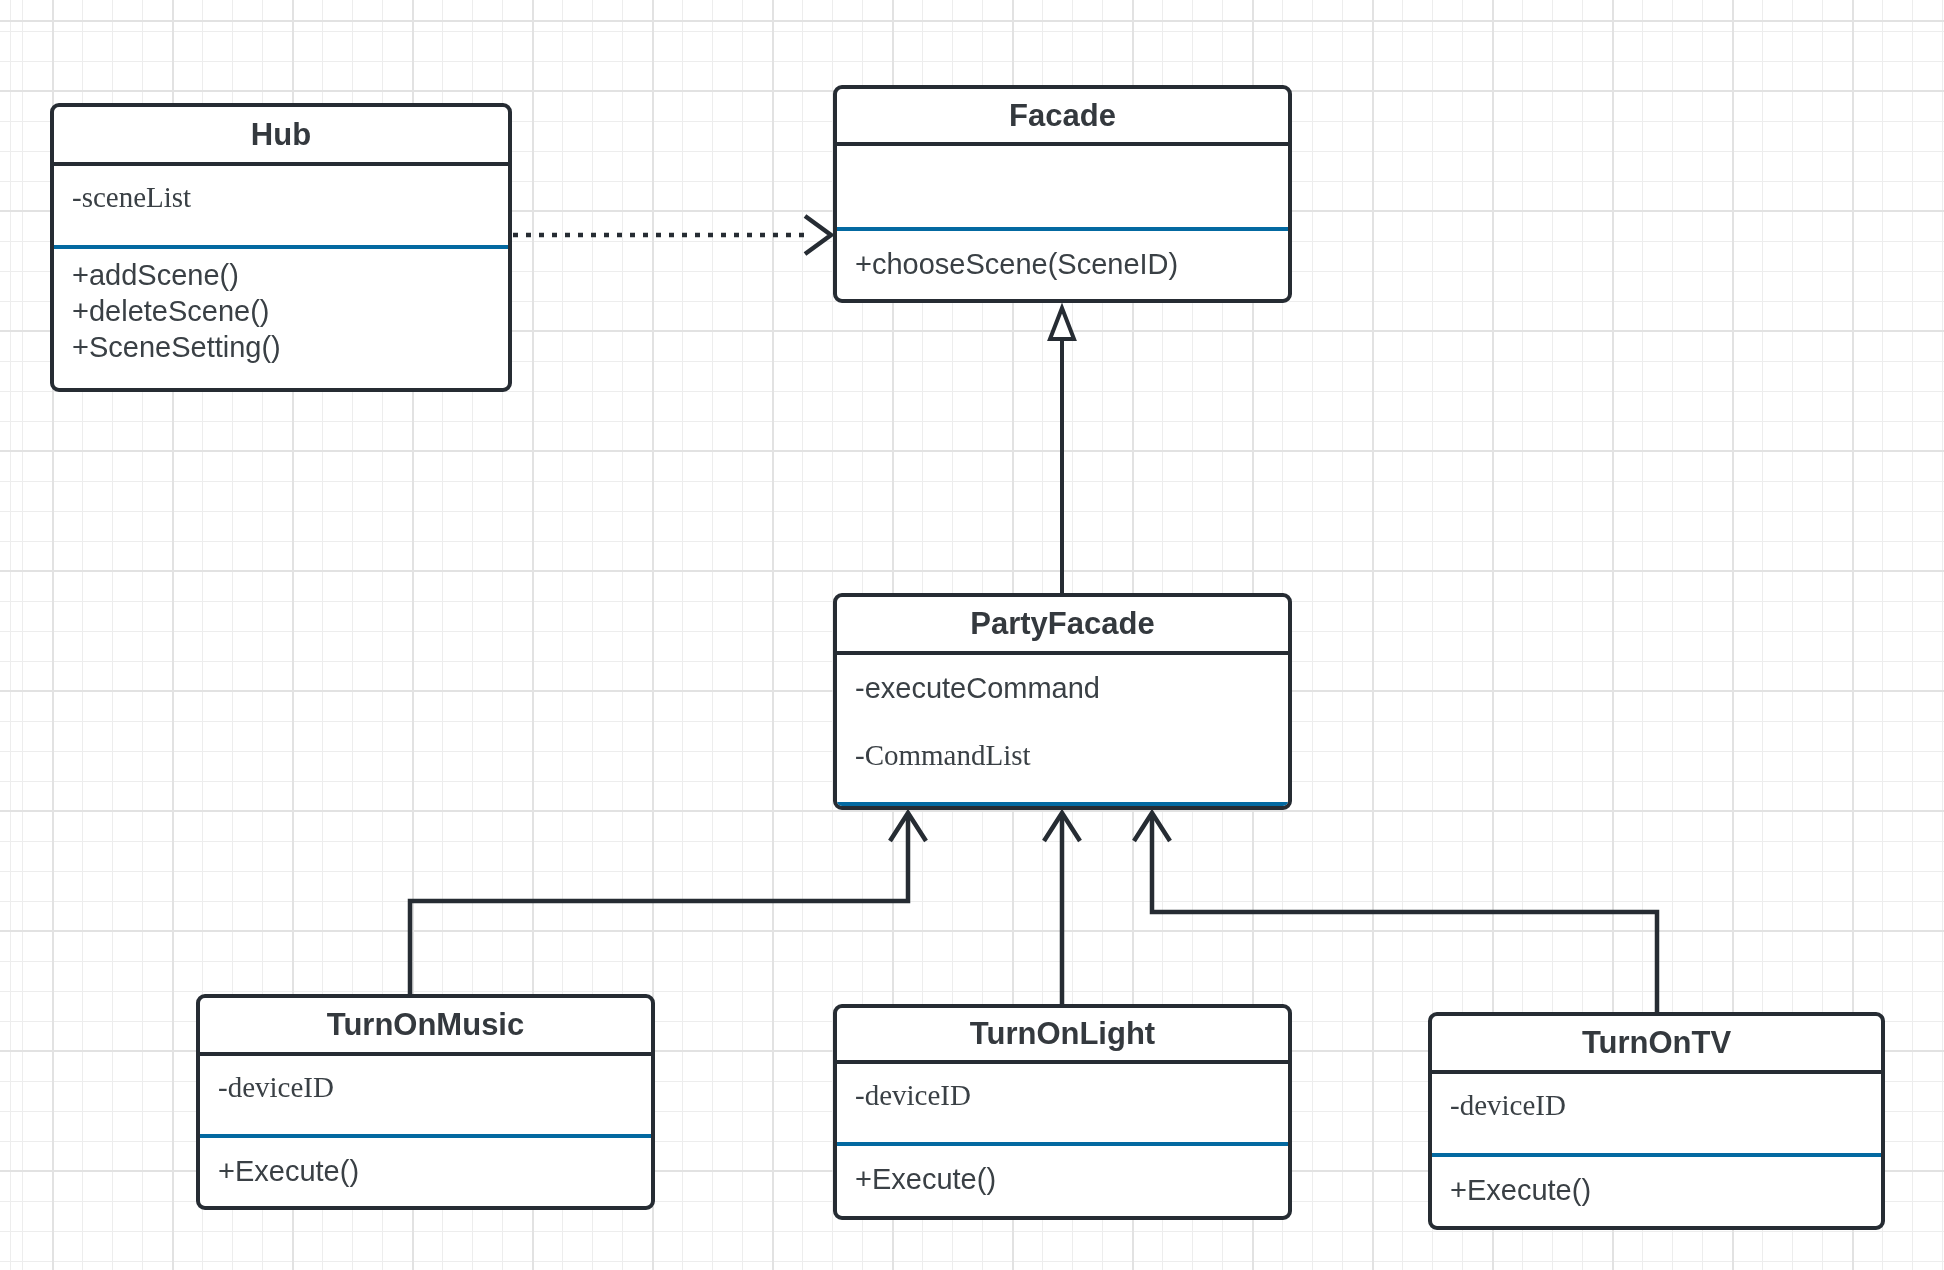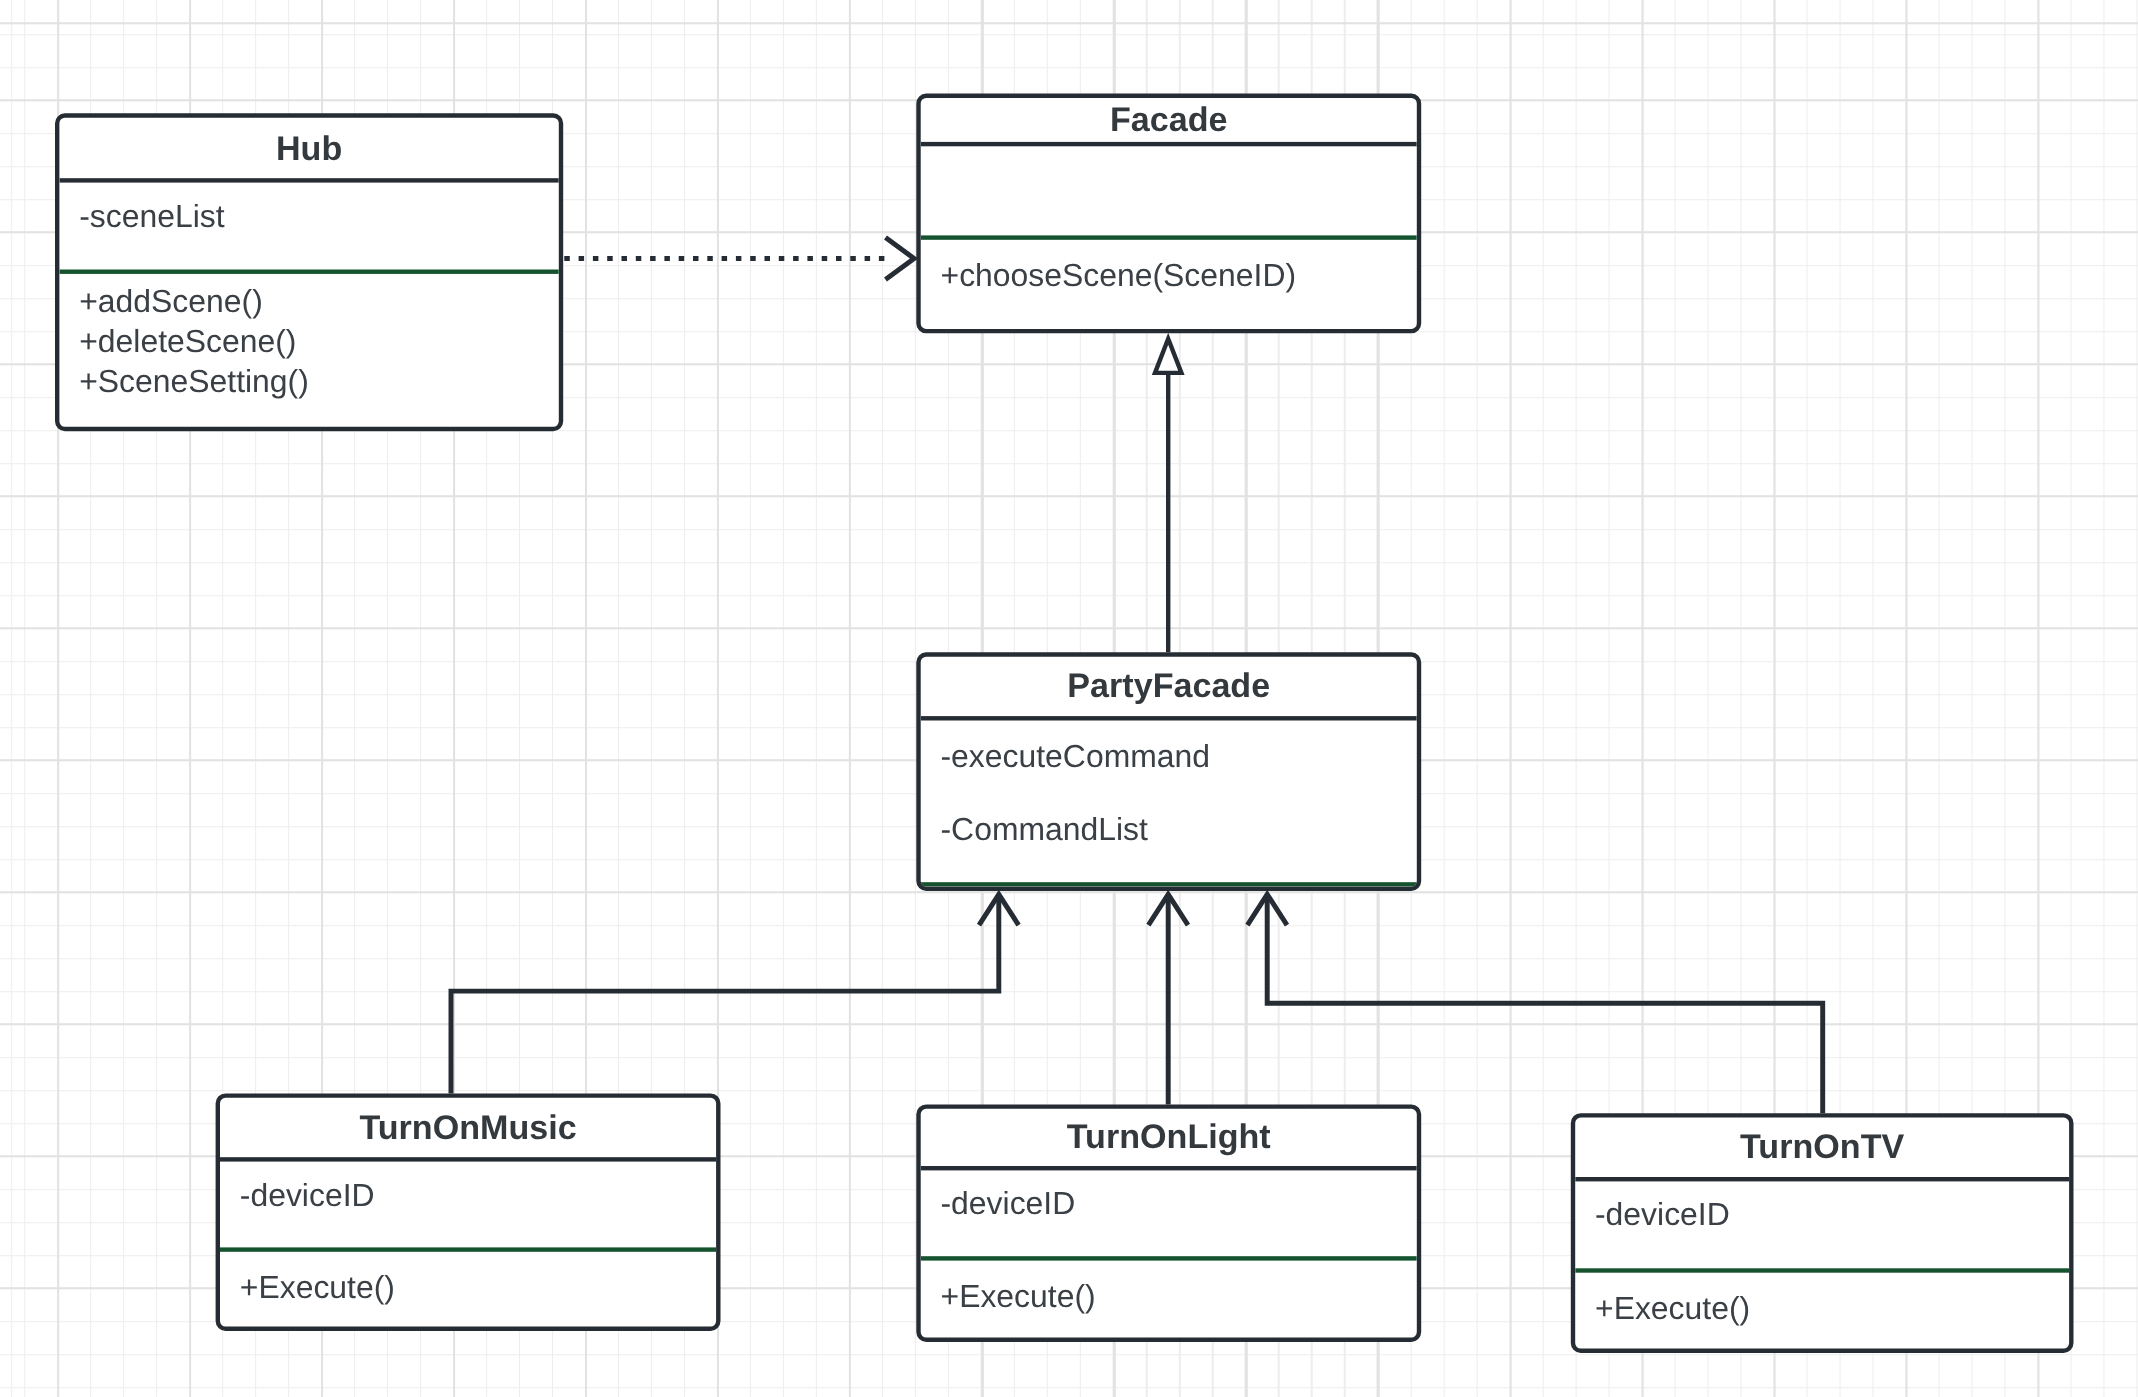--- a/index.html
+++ b/index.html
@@ -42,21 +42,21 @@
     color:#34393e;
   }
   .uml-section{
     box-sizing:border-box;
     flex:0 0 auto;
     padding:13px 6px 0 18px;
     font-size:29px;
     line-height:36px;
     white-space:nowrap;
   }
-  .uml-attrs{border-bottom:4px solid #14532d;}
+  .uml-attrs{border-bottom:4px solid #0369a1;font-family:Liberation Serif, serif;}
   .uml-methods{flex:1 1 auto;padding-top:15px;}
   .uml-methods.multi{padding-top:8px;}
 </style>
 </head>
 <body>
 
 <div class="canvas">
 
   <svg class="connectors" width="1944" height="1270" viewBox="0 0 1944 1270">
 
@@ -92,21 +92,21 @@
       <div>-sceneList</div>
     </div>
     <div class="uml-section uml-methods multi">
       <div>+addScene()</div>
       <div>+deleteScene()</div>
       <div>+SceneSetting()</div>
     </div>
   </div>
 
   <div class="uml-class" style="left:833px;top:85px;width:459px;height:218px;">
-    <div class="uml-title" style="height:44px;">Facade</div>
+    <div class="uml-title" style="height:57px;">Facade</div>
     <div class="uml-section uml-attrs" style="height:85px;"></div>
     <div class="uml-section uml-methods">
       <div>+chooseScene(SceneID)</div>
     </div>
   </div>
 
   <div class="uml-class" style="left:833px;top:593px;width:459px;height:217px;">
     <div class="uml-title" style="height:58px;">PartyFacade</div>
     <div class="uml-section uml-methods">
       <div>-executeCommand</div>

